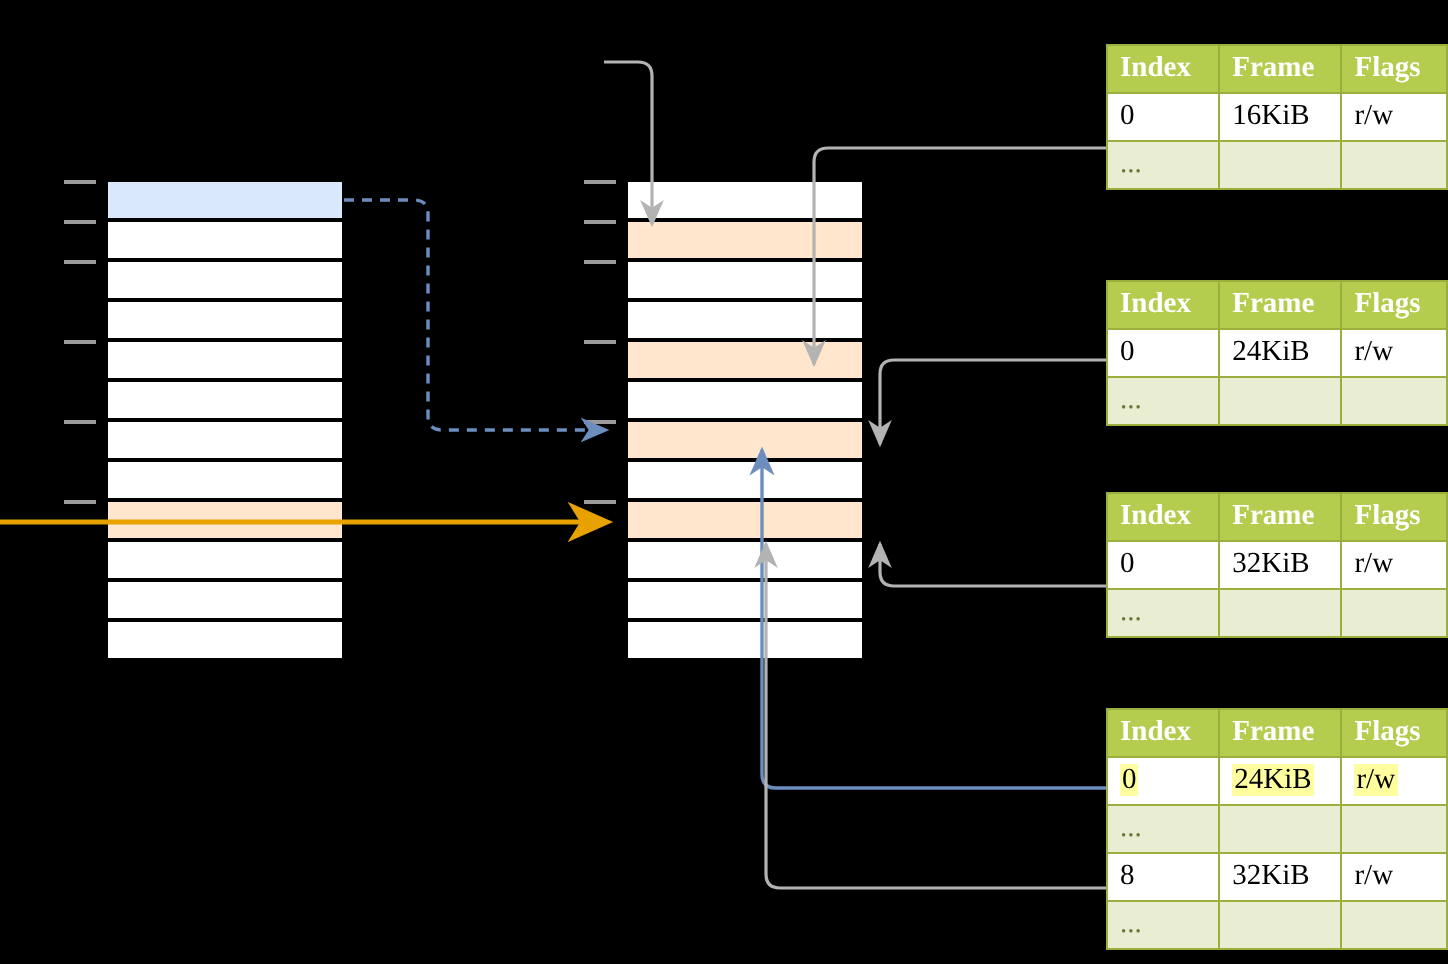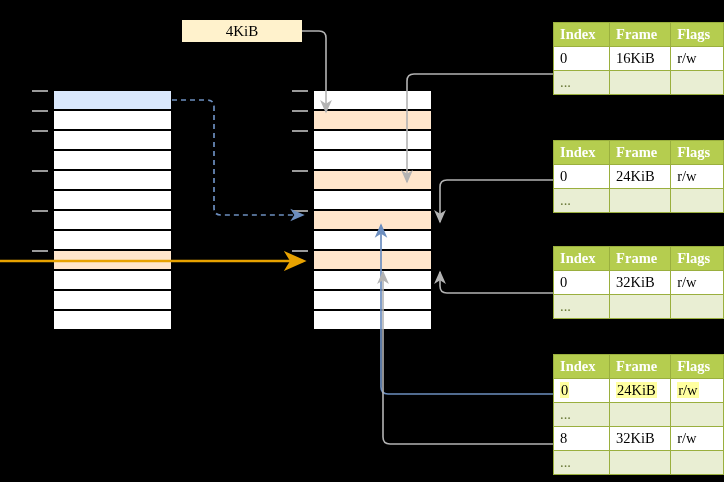--- a/index.html
+++ b/index.html
@@ -21,23 +21,20 @@
   table.pt tr.ellipsis td{background:#e9eed3;color:#6b7a3a;}
   .hl{background:#ffffa0;padding:0 1px;}
   svg.wires{position:absolute;left:0;top:0;width:724px;height:482px;
             pointer-events:none;overflow:visible;}
 </style>
 </head>
 <body>
 
 <div id="stage">
 
-  <div class="label-box" style="left:182px;top:20px;width:120px;height:22px;">
-    <span>4KiB</span>
-  </div>
 
   <div id="left-col" style="position:absolute;left:53px;top:90px;width:119px;height:240px;">
       <div class="cell blue" style="left: 0px; top: 0px; width: 119px; height: 20px;"></div>
       <div class="tick" style="left: -21px; top: 0px; width: 16px; position: absolute;"></div>
       <div class="cell" style="left: 0px; top: 20px; width: 119px; height: 20px;"></div>
       <div class="tick" style="left: -21px; top: 20px; width: 16px; position: absolute;"></div>
       <div class="cell" style="left: 0px; top: 40px; width: 119px; height: 20px;"></div>
       <div class="tick" style="left: -21px; top: 40px; width: 16px; position: absolute;"></div>
       <div class="cell" style="left: 0px; top: 60px; width: 119px; height: 20px;"></div>
       <div class="cell" style="left: 0px; top: 80px; width: 119px; height: 20px;"></div>

